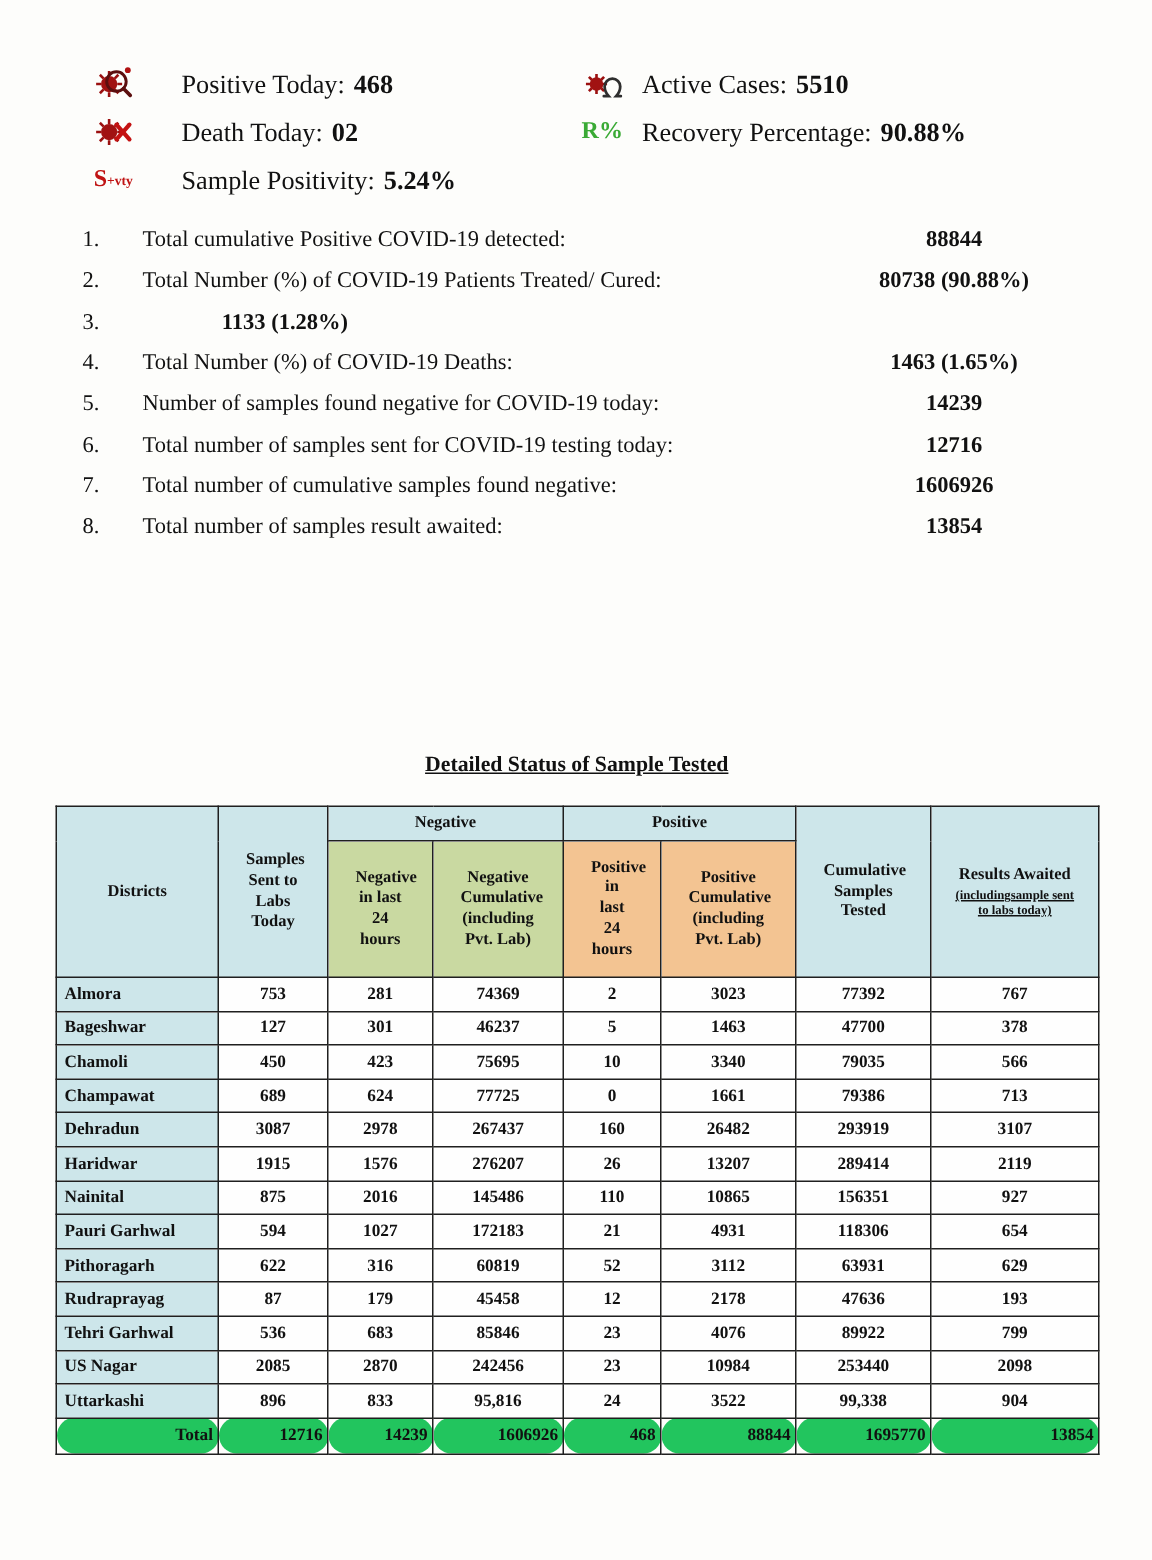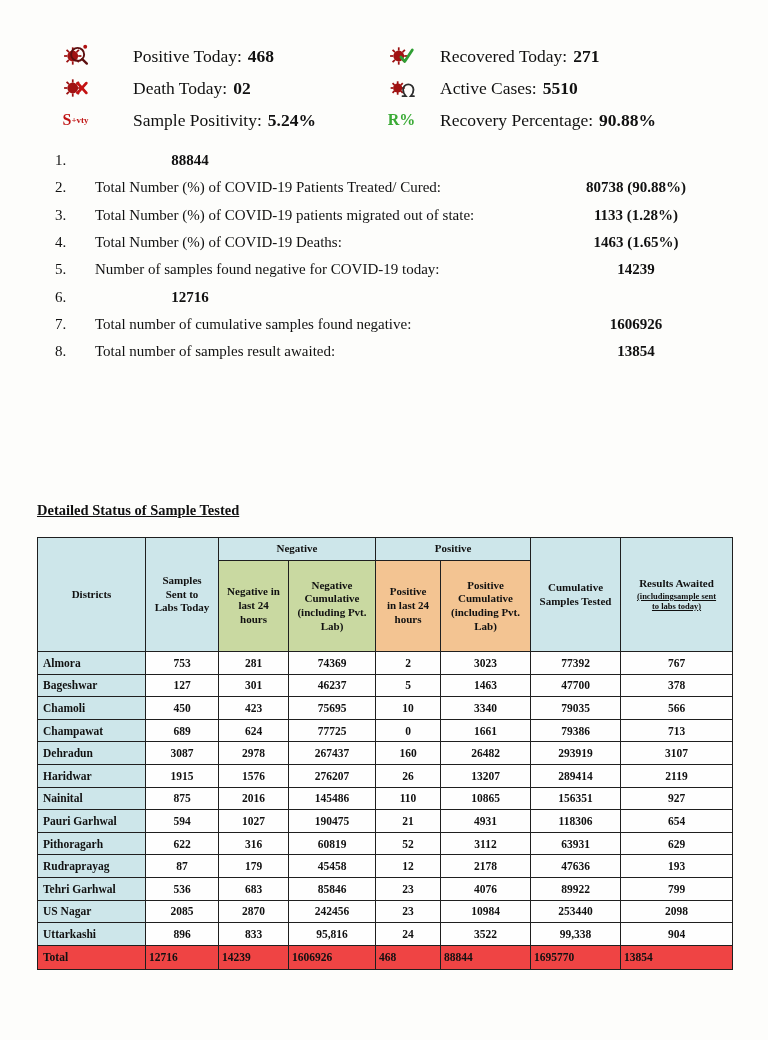--- a/index.html
+++ b/index.html
@@ -4,55 +4,55 @@
 <style>
   html,body{margin:0;padding:0;}
   body{
     width:768px;height:1040px;position:relative;overflow:hidden;
     background:#fdfdfb;color:#111;
     font-family:"Liberation Serif","DejaVu Serif",serif;
   }
   
   .summary{position:absolute;top:40px;left:62px;display:flex;}
   .col-left{width:326px;}
-  .sum-item{display:flex;align-items:center;height:32px;gap:12px;}
+  .sum-item{display:flex;align-items:center;height:32px;}
   .sum-item .icon{width:27px;height:26px;flex:none;display:flex;align-items:center;justify-content:center;}
   .col-left .sum-item .icon{margin-right:32px;}
   .col-right .sum-item .icon{margin-right:13px;}
   .sum-text{font-size:17.5px;white-space:nowrap;}
   .sum-text b{margin-left:6px;}
   .txt-icon{font-weight:bold;font-size:16px;line-height:1;}
   .txt-icon.red{color:#c01414;}
   .txt-icon.green{color:#3aaa35;}
   .txt-icon sup{font-size:9px;}
   
   .stats{position:absolute;top:147px;left:55px;width:676px;}
   .stat-row{display:flex;align-items:center;height:27.3px;font-size:15px;}
   .stat-num{width:40px;}
   .stat-label{flex:1;}
   .stat-value{width:190px;text-align:center;font-weight:bold;}
   
   .table-title{
-    position:absolute;top:502px;left:37px;width:695px;text-align:left;
+    position:absolute;top:502px;left:37px;width:695px;text-align:center;
     font-size:14.5px;font-weight:bold;text-decoration:underline;
   }
   table{position:absolute;top:537px;left:37px;width:695px;border-collapse:collapse;table-layout:fixed;}
   th,td{border:1.6px solid #1f1f1f;overflow:hidden;}
-  thead th{font-size:11px;font-weight:bold;line-height:1.25;padding:1px 8px;vertical-align:middle;}
+  thead th{font-size:11px;font-weight:bold;line-height:1.25;padding:1px 18px;vertical-align:middle;}
   th.blue{background:#cde6ea;}
   th.green{background:#c9d9a1;}
   th.peach{background:#f3c492;}
   thead tr.group-row th.grouphead{height:20px;}
   thead tr.sub-row th{height:88px;}
   th.results-awaited{padding:14px 14px;}
   .note{display:block;font-size:8.5px;line-height:1.15;margin-top:1px;text-decoration:underline;}
   tbody td{height:21.6px;font-size:11.5px;font-weight:bold;padding:0 3px;}
   tbody td.district{text-align:left;background:#cde6ea;padding-left:5px;margin-top:44px;}
   tbody td.num{text-align:center;background:#fefefe;}
-  tbody tr.total td{background:#ef4444;text-align:left;height:23px;}
+  tbody tr.total td{background:#22c55e;text-align:right;height:23px;border-radius:12px;}
 </style>
 </head>
 <body>
 
 <div class="summary">
   <div class="col-left">
     <div class="sum-item">
       <span class="icon">
         <svg viewBox="0 0 24 24" width="26" height="26">
           <g stroke="#9b1010" stroke-width="1.6">
@@ -99,39 +99,20 @@
           <sup>+vty</sup>
         </span>
       <span class="sum-text"><span>Sample Positivity:</span><b>5.24%</b></span>
     </div>
   </div>
   <div class="col-right">
     <div class="sum-item">
       <span class="icon">
         <svg viewBox="0 0 24 24" width="26" height="26">
           <g stroke="#9b1010" stroke-width="1.6">
-            <line x1="14" y1="12" x2="17" y2="12"></line>
-              <line x1="12.5" y1="8.5" x2="14.7" y2="6.3"></line>
-            <line x1="9" y1="7" x2="9" y2="4"></line>
-              <line x1="5.5" y1="8.5" x2="3.3" y2="6.3"></line>
-            <line x1="4" y1="12" x2="1" y2="12"></line>
-              <line x1="5.5" y1="15.5" x2="3.3" y2="17.7"></line>
-            <line x1="9" y1="17" x2="9" y2="20"></line>
-              <line x1="12.5" y1="15.5" x2="14.7" y2="17.7"></line>
-          </g>
-          <circle cx="9" cy="12" r="5" fill="#a11212"></circle>
-          <polyline points="11,13 14.5,17 21.5,6.5" fill="none" stroke="#2f9e33" stroke-width="2.6" stroke-linecap="round" stroke-linejoin="round"></polyline>
-        </svg>
-      </span>
-      <span class="sum-text"><span>Recovered Today:</span><b>271</b></span>
-    </div>
-    <div class="sum-item">
-      <span class="icon">
-        <svg viewBox="0 0 24 24" width="26" height="26">
-          <g stroke="#9b1010" stroke-width="1.6">
             <line x1="12" y1="12" x2="14.5" y2="12"></line>
               <line x1="10.9" y1="9.4" x2="12.7" y2="7.6"></line>
             <line x1="8" y1="8.3" x2="8" y2="5.8"></line>
               <line x1="5.1" y1="9.4" x2="3.3" y2="7.6"></line>
             <line x1="4" y1="12" x2="1.5" y2="12"></line>
               <line x1="5.1" y1="14.6" x2="3.3" y2="16.4"></line>
             <line x1="8" y1="15.7" x2="8" y2="18.2"></line>
               <line x1="10.9" y1="14.6" x2="12.7" y2="16.4"></line>
           </g>
           <circle cx="8" cy="12" r="4.2" fill="#a11212"></circle>
@@ -145,44 +126,45 @@
           <span>R%</span>
         </span>
       <span class="sum-text"><span>Recovery Percentage:</span><b>90.88%</b></span>
     </div>
   </div>
 </div>
 
 <div class="stats">
   <div class="stat-row">
       <span class="stat-num">1.</span>
+      <span class="stat-label">Total cumulative Positive COVID-19 detected:</span>
       <span class="stat-value">88844</span>
     </div>
   <div class="stat-row">
       <span class="stat-num">2.</span>
       <span class="stat-label">Total Number (%) of COVID-19 Patients Treated/ Cured:</span>
       <span class="stat-value">80738 (90.88%)</span>
     </div>
   <div class="stat-row">
       <span class="stat-num">3.</span>
-      <span class="stat-label">Total Number (%) of COVID-19 patients migrated out of state:</span>
       <span class="stat-value">1133 (1.28%)</span>
     </div>
   <div class="stat-row">
       <span class="stat-num">4.</span>
       <span class="stat-label">Total Number (%) of COVID-19 Deaths:</span>
       <span class="stat-value">1463 (1.65%)</span>
     </div>
   <div class="stat-row">
       <span class="stat-num">5.</span>
       <span class="stat-label">Number of samples found negative for COVID-19 today:</span>
       <span class="stat-value">14239</span>
     </div>
   <div class="stat-row">
       <span class="stat-num">6.</span>
+      <span class="stat-label">Total number of samples sent for COVID-19 testing today:</span>
       <span class="stat-value">12716</span>
     </div>
   <div class="stat-row">
       <span class="stat-num">7.</span>
       <span class="stat-label">Total number of cumulative samples found negative:</span>
       <span class="stat-value">1606926</span>
     </div>
   <div class="stat-row">
       <span class="stat-num">8.</span>
       <span class="stat-label">Total number of samples result awaited:</span>
@@ -290,21 +272,21 @@
         <td class="num">145486</td>
         <td class="num">110</td>
         <td class="num">10865</td>
         <td class="num">156351</td>
         <td class="num">927</td>
       </tr>
       <tr>
         <td class="district">Pauri Garhwal</td>
         <td class="num">594</td>
         <td class="num">1027</td>
-        <td class="num">190475</td>
+        <td class="num">172183</td>
         <td class="num">21</td>
         <td class="num">4931</td>
         <td class="num">118306</td>
         <td class="num">654</td>
       </tr>
       <tr>
         <td class="district">Pithoragarh</td>
         <td class="num">622</td>
         <td class="num">316</td>
         <td class="num">60819</td>

